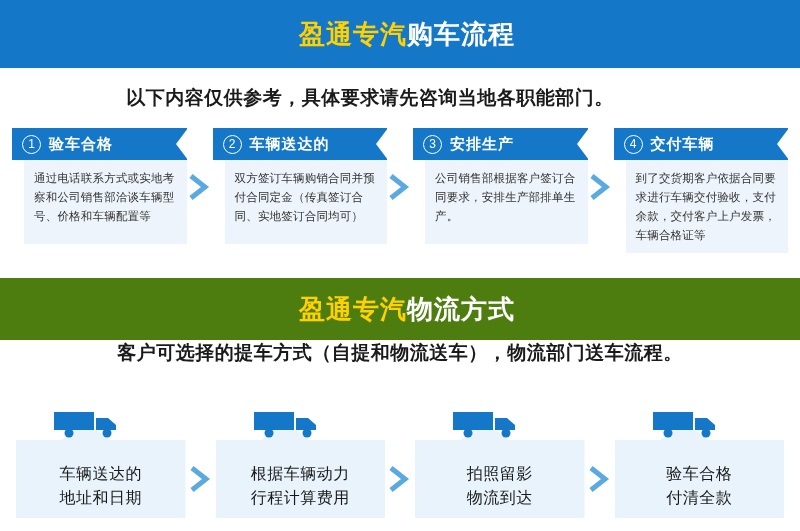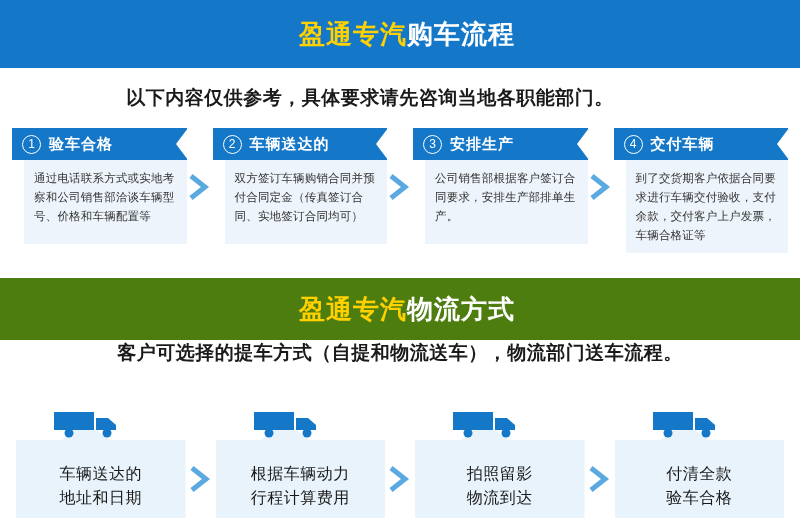--- a/index.html
+++ b/index.html
@@ -327,18 +327,18 @@
 
   <div class="truck-cell">
     <div class="truck-bg"></div>
     <svg class="truck-icon" viewBox="0 0 70 34">
       <rect x="2" y="6" width="40" height="18" fill="#1477c8"></rect>
       <path d="M44 12 L56 12 L64 19 L64 24 L44 24 Z" fill="#1477c8"></path>
       <circle cx="17" cy="27" r="4.5" fill="#1477c8"></circle>
       <circle cx="55" cy="27" r="4.5" fill="#1477c8"></circle>
     </svg>
     <div class="truck-label">
+      <div>验车合格</div>
       <div>付清全款</div>
-      <div>验车合格</div>
     </div>
   </div>
 
 </div>
 
 </body></html>

